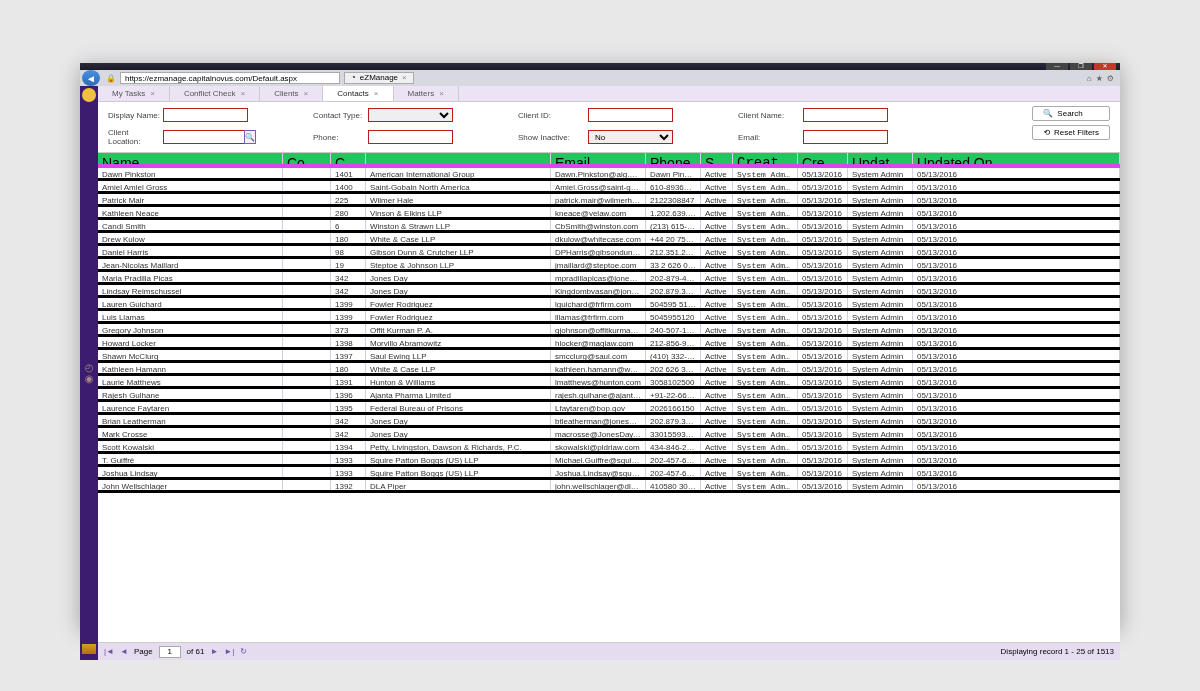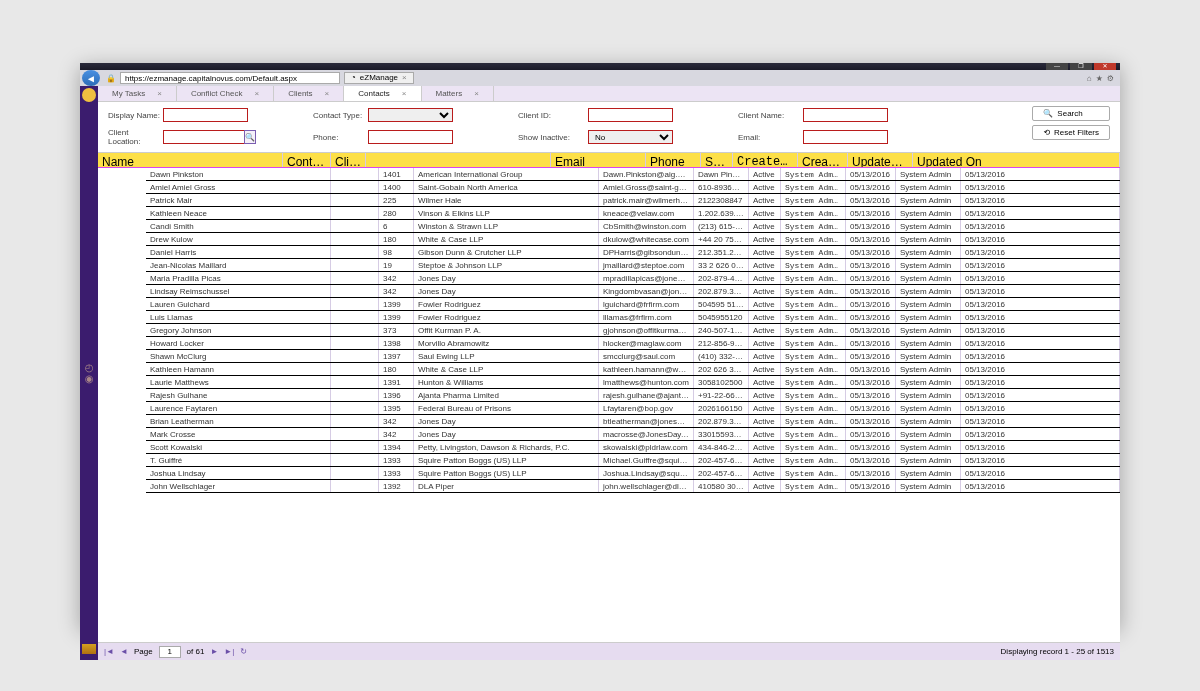--- a/index.html
+++ b/index.html
@@ -15,41 +15,41 @@
 .btab { background:#f0f0f0; border:1px solid #aaa; padding:1px 6px; height:12px; line-height:10px; display:flex; align-items:center; gap:4px;}
 .btab .x{color:#888;}
 .staricons{margin-left:auto; margin-right:6px; color:#666; display:flex; gap:4px;}
 .appbody { flex:1; display:flex; }
 .leftrail { width:18px; background:#3b1c6e; display:flex; flex-direction:column; align-items:center; padding-top:2px; gap:260px;}
 .leftrail .railtop{width:14px;height:14px;background:#f0c040;border-radius:50%;}
 .leftrail .railicon{color:#a88; font-size:10px;}
 .leftrail .railbottom{margin-top:auto; margin-bottom:6px; width:14px; height:10px; background:linear-gradient(#d4a020,#b07010);}
 .main { flex:1; display:flex; flex-direction:column; background:#f5f0fa;}
 .apptabs { height:16px; background:#ece4f4; display:flex; border-bottom:1px solid #ccc; font-size:8px;}
-.apptab { padding:2px 14px; border-right:1px solid #ccc; display:flex; align-items:center; gap:12px; color:#555; }
+.apptab { padding:2px 14px; border-right:1px solid #ccc; display:flex; align-items:center; gap:5px; color:#555; }
 .apptab.active { background:#fff; font-weight:normal; color:#222;}
 .apptab .x{color:#888;}
 .filters { background:#fff; padding:6px 10px; font-size:8px; display:grid; grid-template-columns: 55px 90px 60px 55px 90px 60px 70px 90px 60px 65px 90px auto; row-gap:6px; align-items:center; position:relative;}
 .filters label { color:#444; }
 .filters input, .filters select { height:14px; border:1px solid #b91c1c; font-size:8px; padding:0 2px; width:85px;}
 .filters .srch { width:14px; height:14px; border:1px solid #7a5db0; background:#f4f0fa; display:flex;align-items:center;justify-content:center;font-size:8px;color:#555; margin-left:-4px;}
 .fbtns { position:absolute; right:10px; top:4px; display:flex; flex-direction:column; gap:4px;}
 .fbtn { border:1px solid #aaa; background:#fff; padding:2px 10px; font-size:8px; border-radius:2px; display:flex; align-items:center; gap:4px;}
 .dropdown { position:absolute; left:278px; top:18px; width:110px; background:#fff; border:1px solid #888; font-size:8px; z-index:10;}
 .dropdown div { padding:2px 4px; }
 .dropdown div.sel { background:#4a2d8c; color:#fff; }
-.gridhead { background:#fde047; height:16px; display:flex; font-size:12px; border-top:1px solid #ccc; border-bottom:1px solid #d946ef;}
+.gridhead { background:#22c55e; height:16px; display:flex; font-size:14px; border-top:1px solid #ccc; border-bottom:4px solid #d946ef;}
 .gridhead div, .row div { border-right:1px solid #d6cce4; padding:2px 4px; overflow:hidden; white-space:nowrap; text-overflow:ellipsis;}
 .c-name{flex:0 0 185px;} .c-ctype{flex:0 0 48px;} .c-cid{flex:0 0 35px;}
 .c-firm{flex:0 0 185px;} .c-email{flex:0 0 95px;} .c-phone{flex:0 0 55px;}
 .c-status{flex:0 0 32px;} .c-cby{flex:0 0 65px;font-family:Liberation Mono, monospace;} .c-con{flex:0 0 50px;}
 .c-uby{flex:0 0 65px;} .c-uon{flex:1;}
 .grouprow{background:#fff; font-size:8px; padding:2px 8px; border-bottom:1px solid #eee; color:#444;}
 .gridbody{flex:1; overflow:auto; background:#fff;}
-.row{display:flex; font-size:8px; height:13px; border-bottom:1px solid #000000; color:#333;margin-left:48px;}
+.row{display:flex; font-size:8px; height:13px; border-bottom:3px solid #000000; color:#333;}
 .pager{height:18px; background:#e6dcf0; display:flex; align-items:center; font-size:8px; padding:0 6px; gap:6px; border-top:1px solid #ccc;}
 .pager .nav{color:#6b4fa8;}
 .pager input{width:22px; height:12px; border:1px solid #aaa; text-align:center; font-size:8px;}
 .pager .disp{margin-left:auto;}
 </style>
 </head>
 <body>
 
 <div class="window">
   <div class="titlebar">

